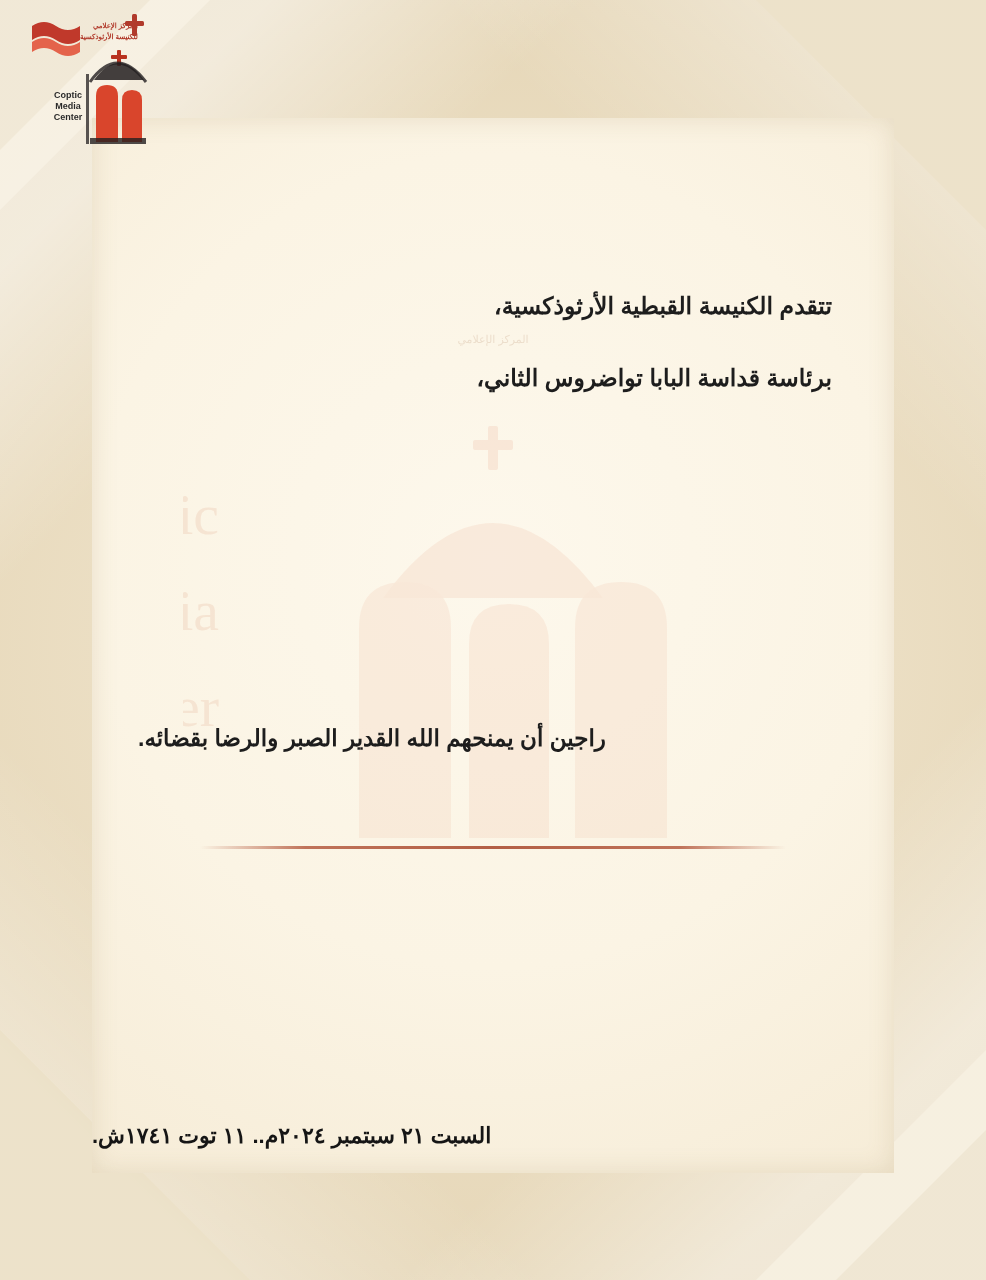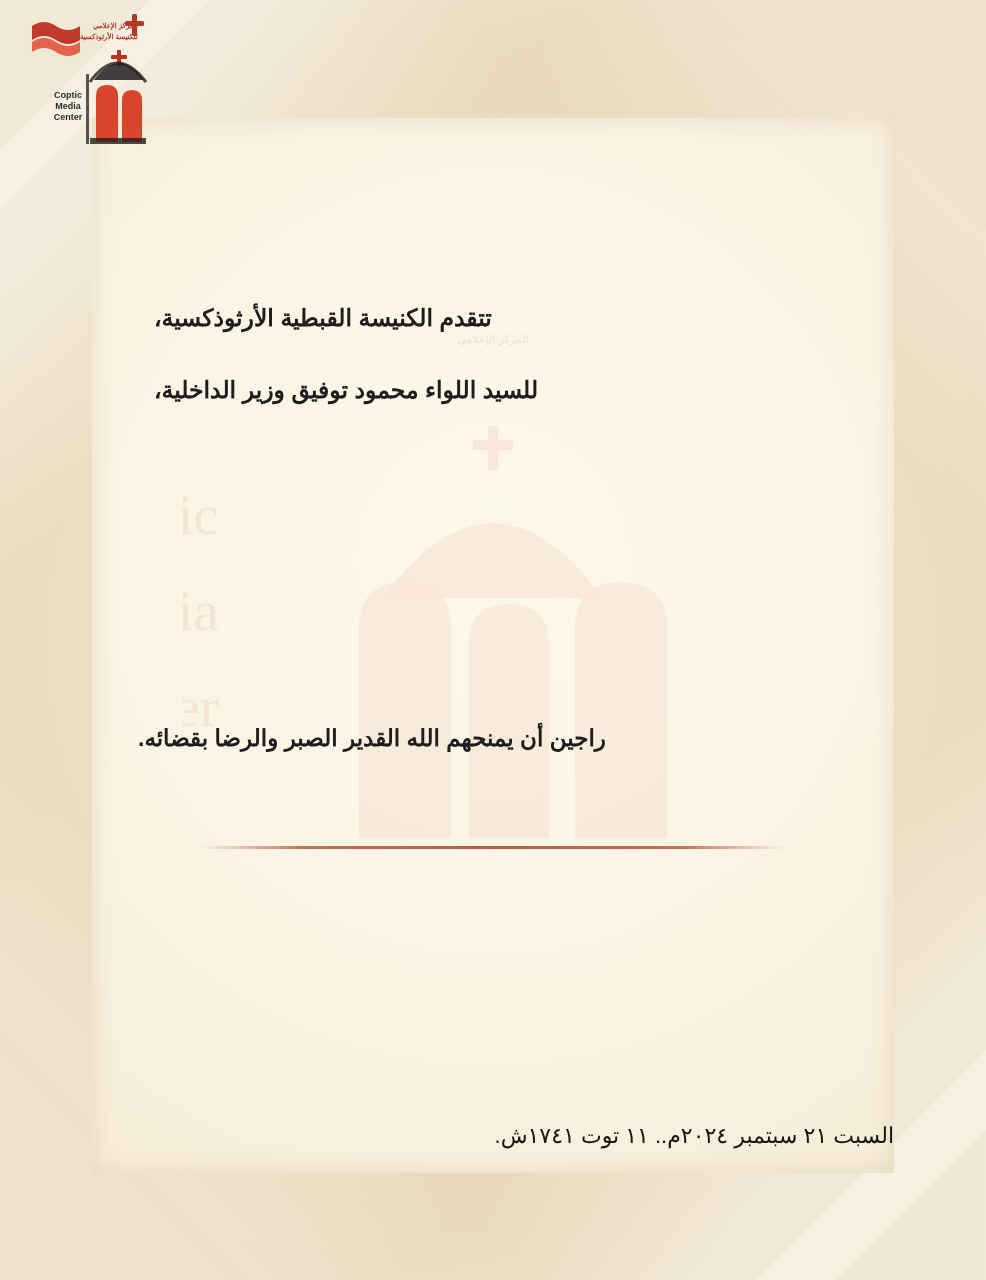--- a/index.html
+++ b/index.html
@@ -115,23 +115,23 @@
     color: #c4a083;
     font-size: 11px;
     letter-spacing: .5px;
   }
 
   
   .message {
     position: absolute;
     left: 0;
     right: 0;
-    top: 164px;
+    top: 152px;
     padding: 0 62px;
-    text-align: left;
+    text-align: right;
     color: #1d1d1d;
     font-weight: bold;
     font-size: 23.5px;
     line-height: 72px;
     direction: rtl;
   }
   .message .line {
     white-space: nowrap;
   }
 
@@ -157,23 +157,23 @@
     height: 3px;
     background: linear-gradient(90deg, rgba(198,118,90,0) 0%, #c0735a 18%, #b35f45 50%, #c0735a 82%, rgba(198,118,90,0) 100%);
     border-radius: 2px;
   }
 
   .datestamp {
     position: absolute;
     left: 0;
     right: 0;
     top: 1005px;
-    text-align: right;
+    text-align: left;
     color: #151515;
-    font-weight: normal;
+    font-weight: bold;
     font-size: 22px;
     direction: rtl;
   }
 
   
   .logo {
     position: absolute;
     left: 22px;
     top: 8px;
     width: 132px;
@@ -236,21 +236,21 @@
       </g>
       <g fill="#e8bda4" font-family="Liberation Serif, serif" font-size="58" opacity="0.95">
         <text x="36" y="116">Coptic</text>
         <text x="36" y="212">Media</text>
         <text x="36" y="308">Center</text>
       </g>
     </svg>
 
     <div class="message">
       <div class="line">تتقدم الكنيسة القبطية الأرثوذكسية،</div>
-      <div class="line">للسيد اللواء محمود توفيق وزير الداخلية،</div>
+      <div class="line">برئاسة قداسة البابا تواضروس الثاني،</div>
     </div>
 
     <div class="closing">راجين أن يمنحهم الله القدير الصبر والرضا بقضائه.</div>
 
     <div class="divider"></div>
 
     <div class="datestamp">السبت ٢١ سبتمبر ٢٠٢٤م.. ١١ توت ١٧٤١ش.</div>
   </div>
 
   <div class="logo">

